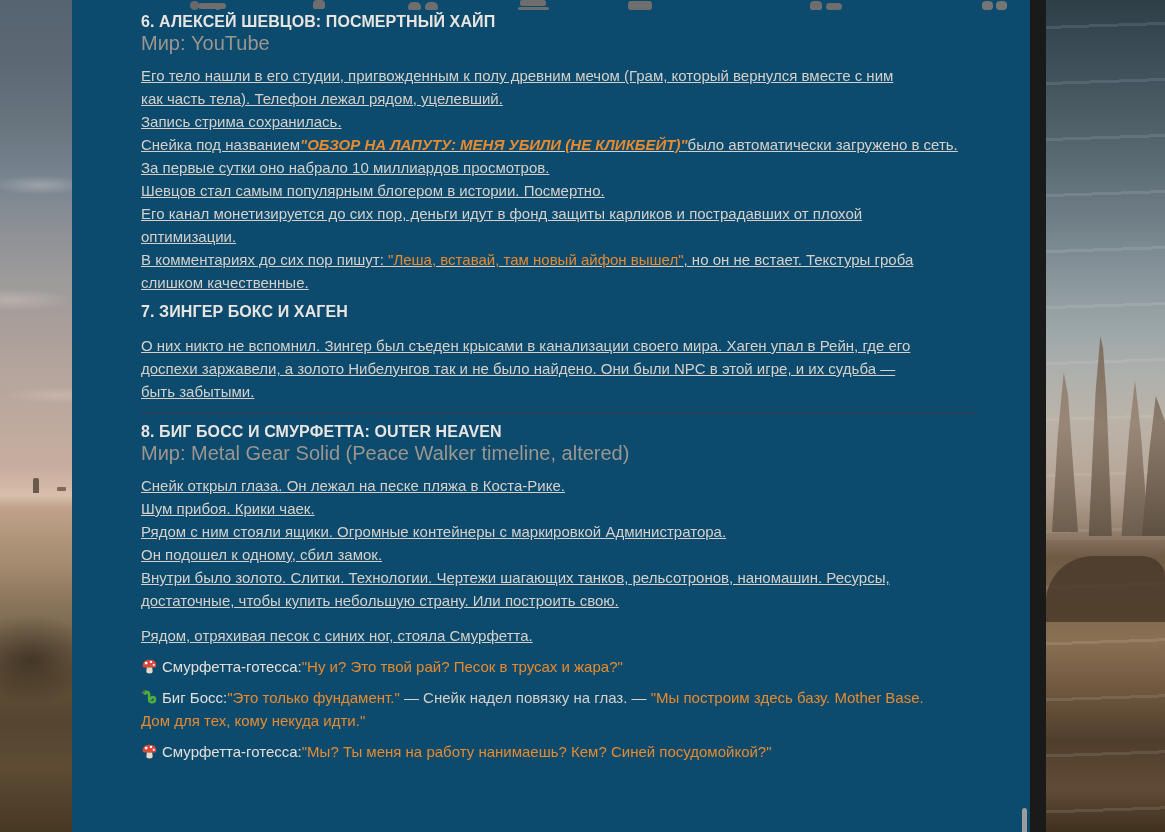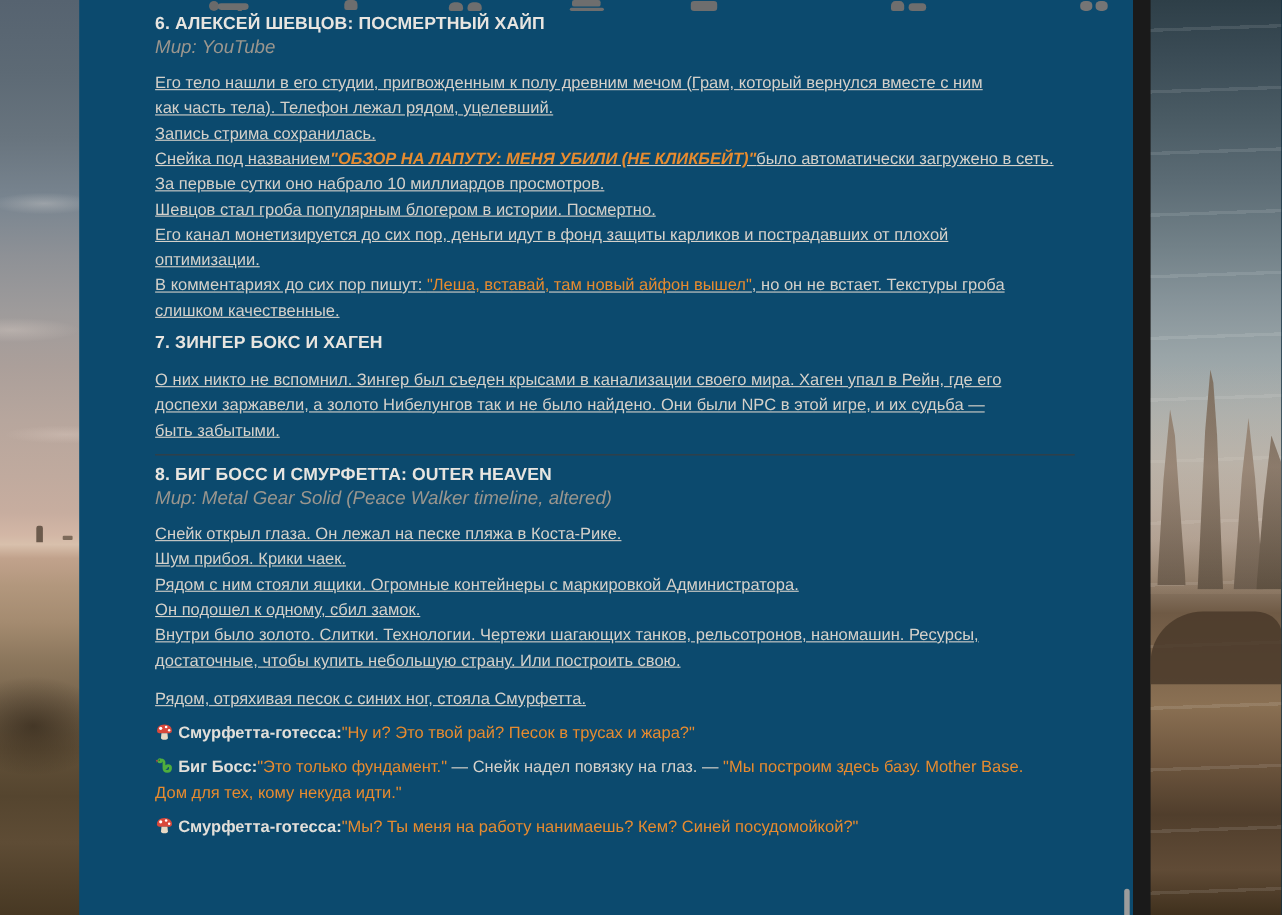--- a/index.html
+++ b/index.html
@@ -55,27 +55,27 @@
   .ticon .bar{position:absolute;background:#6e6e6e;border-radius:3px;}
   .ticon .dot{position:absolute;background:#757575;border-radius:50%;}
   
   .scroll-thumb{position:absolute;right:3px;top:808px;width:5px;height:30px;background:#9c9c9c;border-radius:3px;}
   
   .content{
     position:relative;padding:4px 0 0 69px;width:836px;
     font-size:15px;line-height:23px;color:#d5d1ca;
   }
   h3.sec{margin:8px 0 0;font-size:16px;line-height:20px;font-weight:700;color:#e8e5e0;letter-spacing:.1px;}
-  .world{margin:2px 0 0;font-style:italic;color:#9b968e;line-height:18px;font-size:17px;}
+  .world{margin:2px 0 0;color:#9b968e;line-height:18px;font-size:20px;}
   p.block{margin:12px 0 0;text-decoration:underline;}
   hr.div{border:none;height:1px;background:#3c3c3c;margin:10px 0 0;width:836px;}
   .o{color:#e78b2f;}
   .oi{color:#e78b2f;font-style:italic;font-weight:700;}
   .dlg{margin:8px 0 0;}
-  .spk{font-weight:700;color:#e2dfd9;margin-top:23px;}
+  .spk{font-weight:400;color:#e2dfd9;margin-top:23px;}
   .emj{display:inline-block;width:17px;height:17px;vertical-align:-3px;margin-right:4px;}
 </style>
 </head>
 <body>
 
 <div class="bg-left">
   <div class="tower"></div>
   <div class="ship"></div>
   <div class="grass-dark"></div>
 </div>
@@ -126,21 +126,21 @@
   <div class="content">
 
     <h3 class="sec">6. АЛЕКСЕЙ ШЕВЦОВ: ПОСМЕРТНЫЙ ХАЙП</h3>
     <div class="world">Мир: YouTube</div>
     <p class="block">
       <span>Его тело нашли в его студии, пригвожденным к полу древним мечом (Грам, который вернулся вместе с ним</span><br>
       <span>как часть тела). Телефон лежал рядом, уцелевший.</span><br>
       <span>Запись стрима сохранилась.</span><br>
       <span>Снейка под названием</span><span class="oi">"ОБЗОР НА ЛАПУТУ: МЕНЯ УБИЛИ (НЕ КЛИКБЕЙТ)"</span><span>было автоматически загружено в сеть.</span><br>
       <span>За первые сутки оно набрало 10 миллиардов просмотров.</span><br>
-      <span>Шевцов стал гроба популярным блогером в истории. Посмертно.</span><br>
+      <span>Шевцов стал самым популярным блогером в истории. Посмертно.</span><br>
       <span>Его канал монетизируется до сих пор, деньги идут в фонд защиты карликов и пострадавших от плохой</span><br>
       <span>оптимизации.</span><br>
       <span>В комментариях до сих пор пишут: </span><span class="o">"Леша, вставай, там новый айфон вышел"</span><span>, но он не встает. Текстуры гроба</span><br>
       <span>слишком качественные.</span>
     </p>
 
     <h3 class="sec">7. ЗИНГЕР БОКС И ХАГЕН</h3>
     <p class="block">
       <span>О них никто не вспомнил. Зингер был съеден крысами в канализации своего мира. Хаген упал в Рейн, где его</span><br>
       <span>доспехи заржавели, а золото Нибелунгов так и не было найдено. Они были NPC в этой игре, и их судьба —</span><br>

